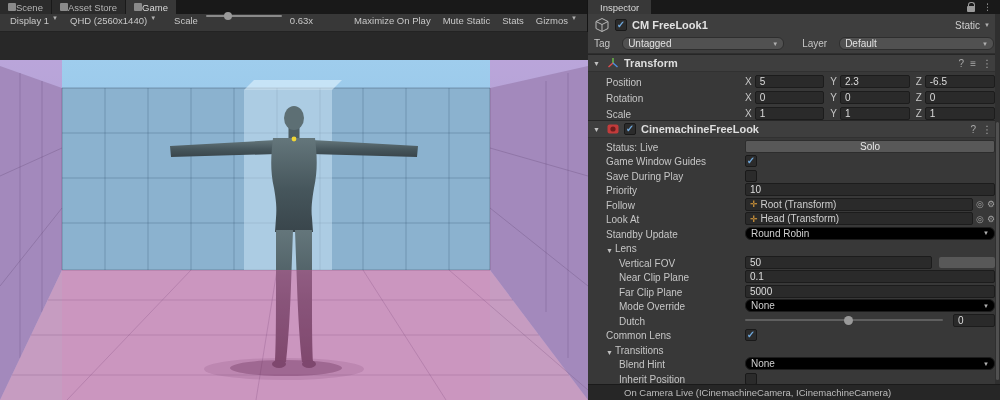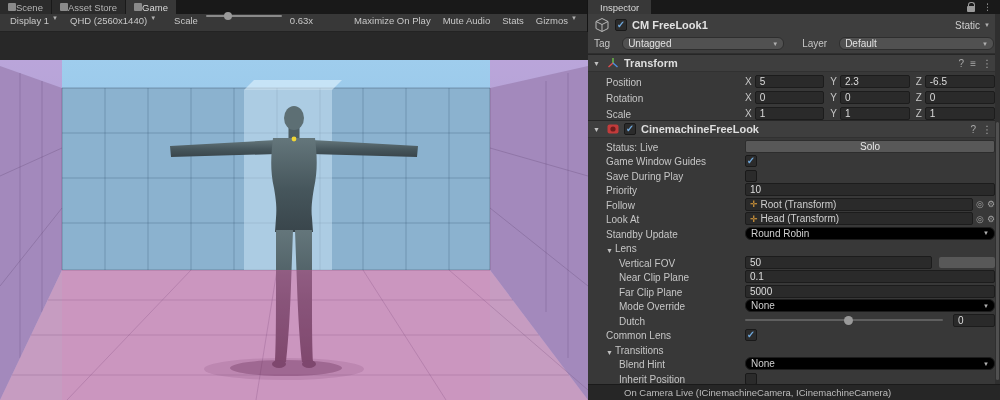--- a/index.html
+++ b/index.html
@@ -118,21 +118,21 @@
         <span class="scale-track">
           <span class="scale-handle"></span>
         </span>
         <span>0.63x</span>
       </div>
       <div class="tb-right">
         <div class="tb">
           <span>Maximize On Play</span>
         </div>
         <div class="tb">
-          <span>Mute Audio</span>
+          <span>Mute Static</span>
         </div>
         <div class="tb">
           <span>Stats</span>
         </div>
         <div class="tb">
           <span>Gizmos</span>
           <span class="arrow">▼</span>
         </div>
       </div>
     </div>

